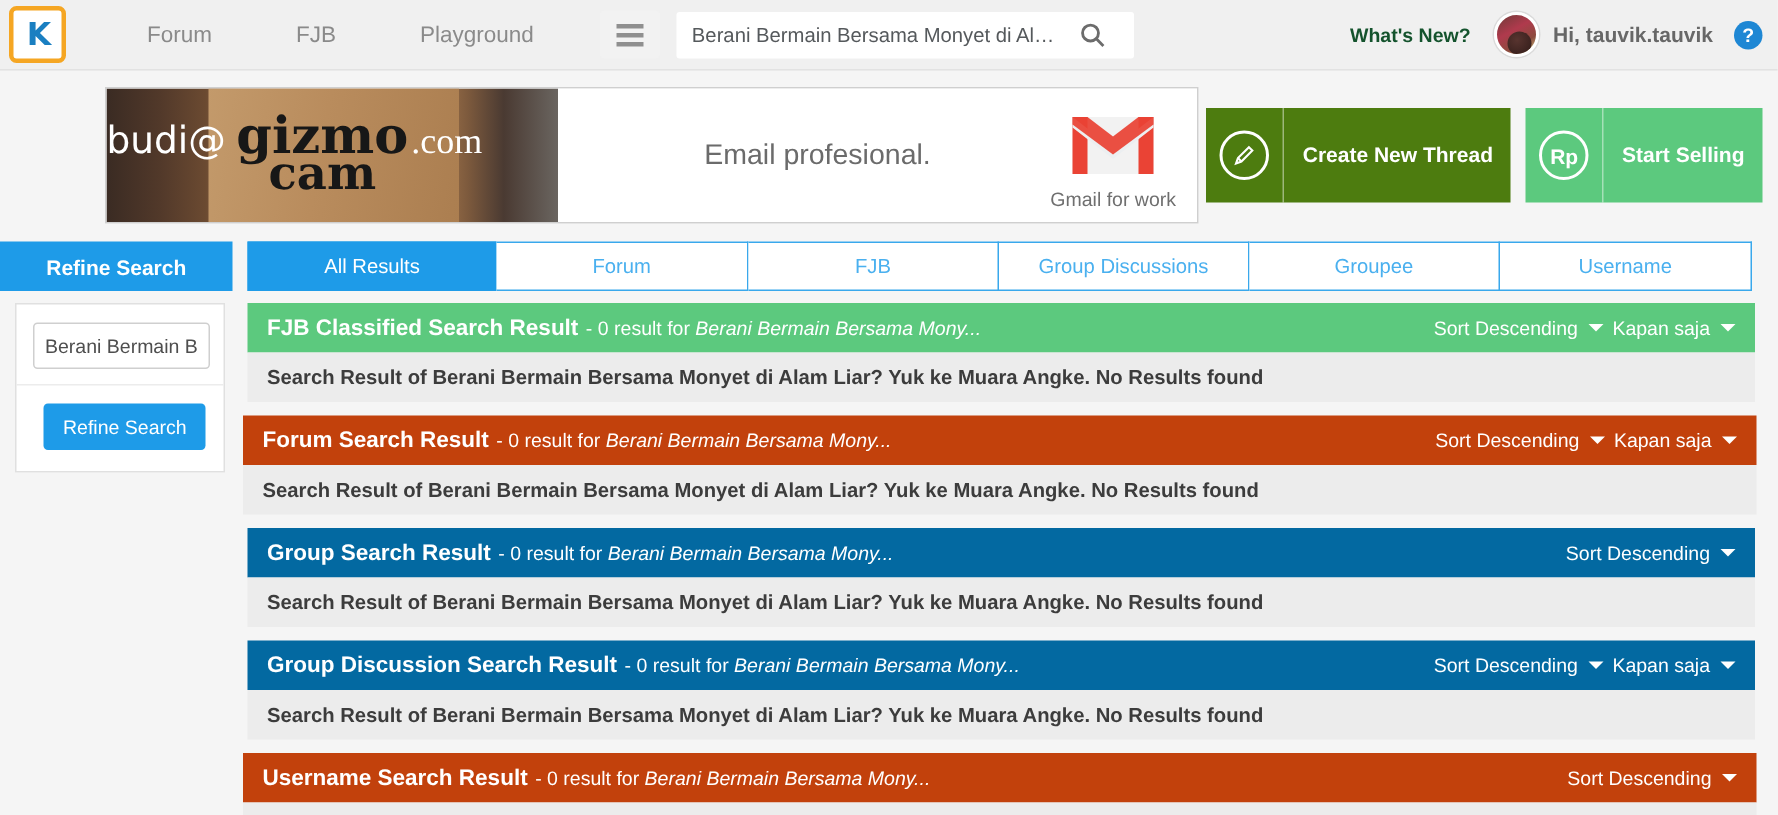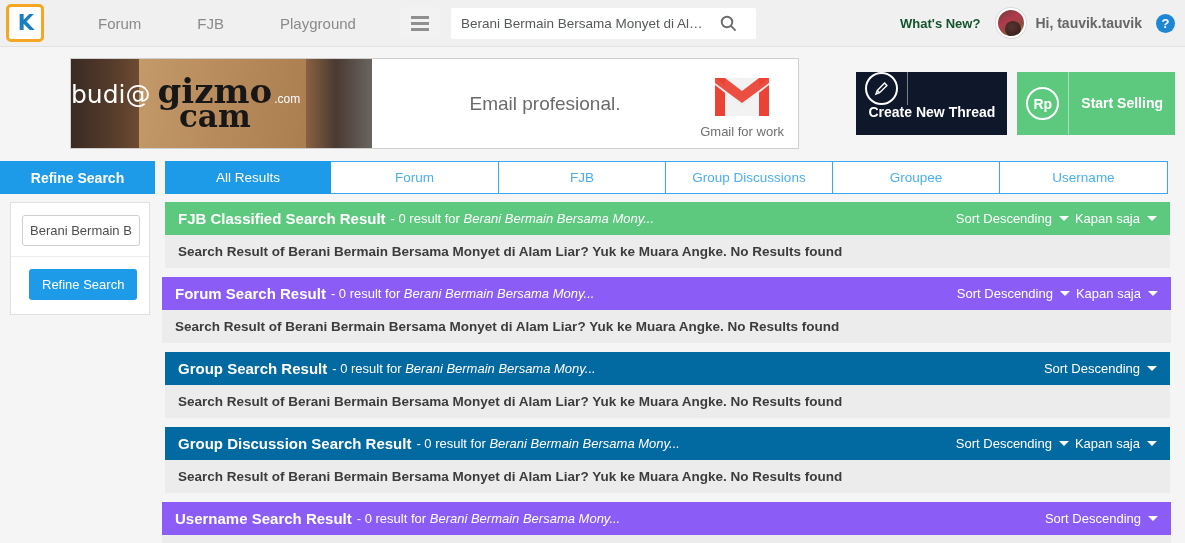--- a/index.html
+++ b/index.html
@@ -139,21 +139,21 @@
     display: flex; align-items: baseline;
     padding-left: 0; width: 100%;
   }
   .ad-budi { color: #ffffff; font-size: 25px; font-family: "DejaVu Sans", sans-serif; }
   .ad-gizmo {
     color: #171717; font-family: "DejaVu Serif", serif;
     font-size: 34px; font-weight: bold; line-height: 0.76;
     margin-left: 7px; text-align: center;
   }
   .ad-gizmo small { display: block; font-size: 31px; }
-  .ad-dotcom { color: #ffffff; font-size: 12px; margin-left: 2px; font-family: Liberation Sans, sans-serif; }
+  .ad-dotcom { color: #ffffff; font-size: 24px; margin-left: 2px; font-family: Liberation Serif, serif; }
   .ad-right {
     flex: 1; display: flex; align-items: center;
     justify-content: center; position: relative; background:#fff;
   }
   .ad-tagline { color: #6b6b6b; font-size: 19px; margin-right: 80px; }
   .gmail-block {
     position: absolute; right: 14px; top: 17px;
     text-align: center;
   }
   .gmail-caption { color: #6f6f6f; font-size: 13px; margin-top: 2px; }
@@ -164,21 +164,21 @@
   }
   .act-icon {
     width: 52px; display: flex; align-items: center; justify-content: center;
     border-right: 1px solid rgba(255,255,255,.45);
   }
   .act-label {
     display: flex; align-items: center; justify-content: center;
     font-size: 14px; font-weight: bold; line-height: 1.12;
     padding: 0 12px; text-align: center;
   }
-  .act-blue { background: #0f172a; flex-direction: column; }
+  .act-blue { background: #4d7c0f; }
   .act-green { background: #5cc97e; }
   .circle-ic {
     width: 33px; height: 33px; border-radius: 50%;
     border: 2px solid #ffffff;
     display: flex; align-items: center; justify-content: center;
     font-size: 14px; font-weight: bold;
   }
 
   
   .tabrow { position: absolute; top: 161px; left: 0; width: 1185px; height: 33px; display: flex; }
@@ -248,21 +248,21 @@
     border-right: 5px solid transparent;
     border-top: 5px solid #ffffff;
   }
   .panel-body {
     background: #ececec;
     padding: 9px 13px;
     font-size: 13.5px; font-weight: bold; color: #3c3c3c;
     white-space: nowrap;
   }
   .bg-green { background: #5cc97e; }
-  .bg-blue  { background: #8b5cf6; }
+  .bg-blue  { background: #c2410c; }
   .bg-purple{ background: #0369a1; }
 </style>
 </head>
 <body>
 
 <div class="topnav">
   <div class="logo-box">
     <span class="logo-k">K</span>
   </div>
   <div class="nav-links">

